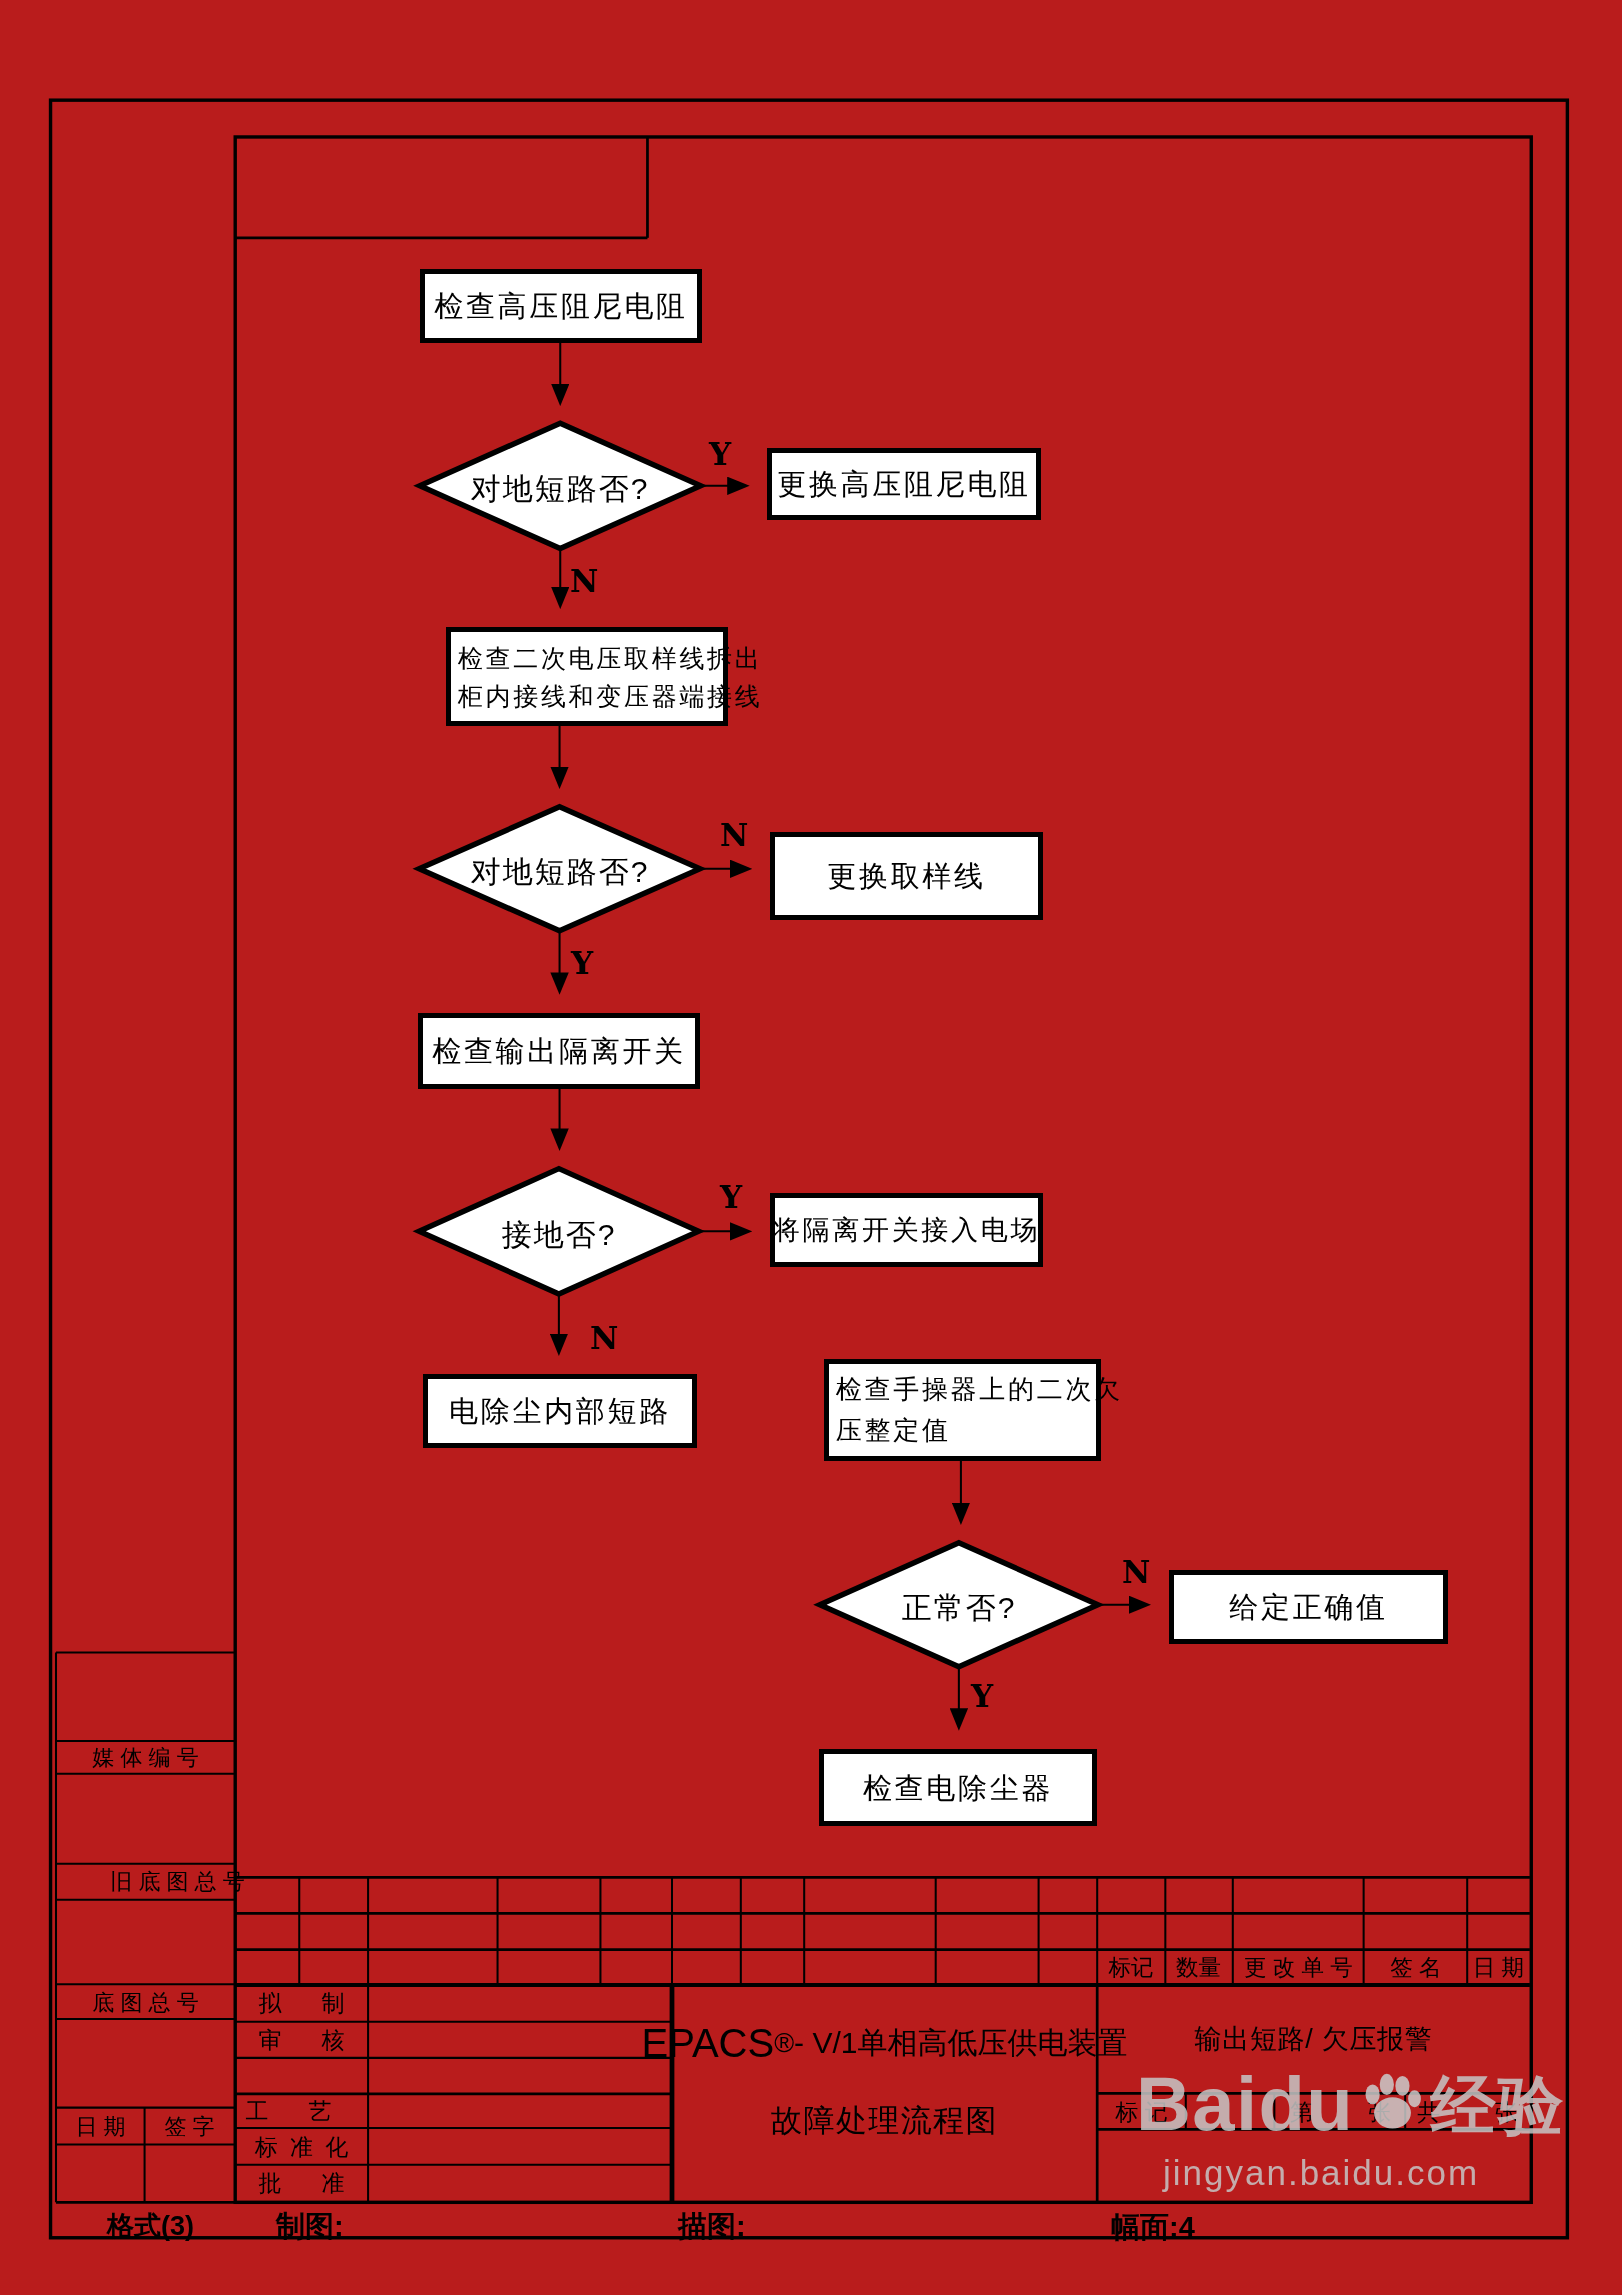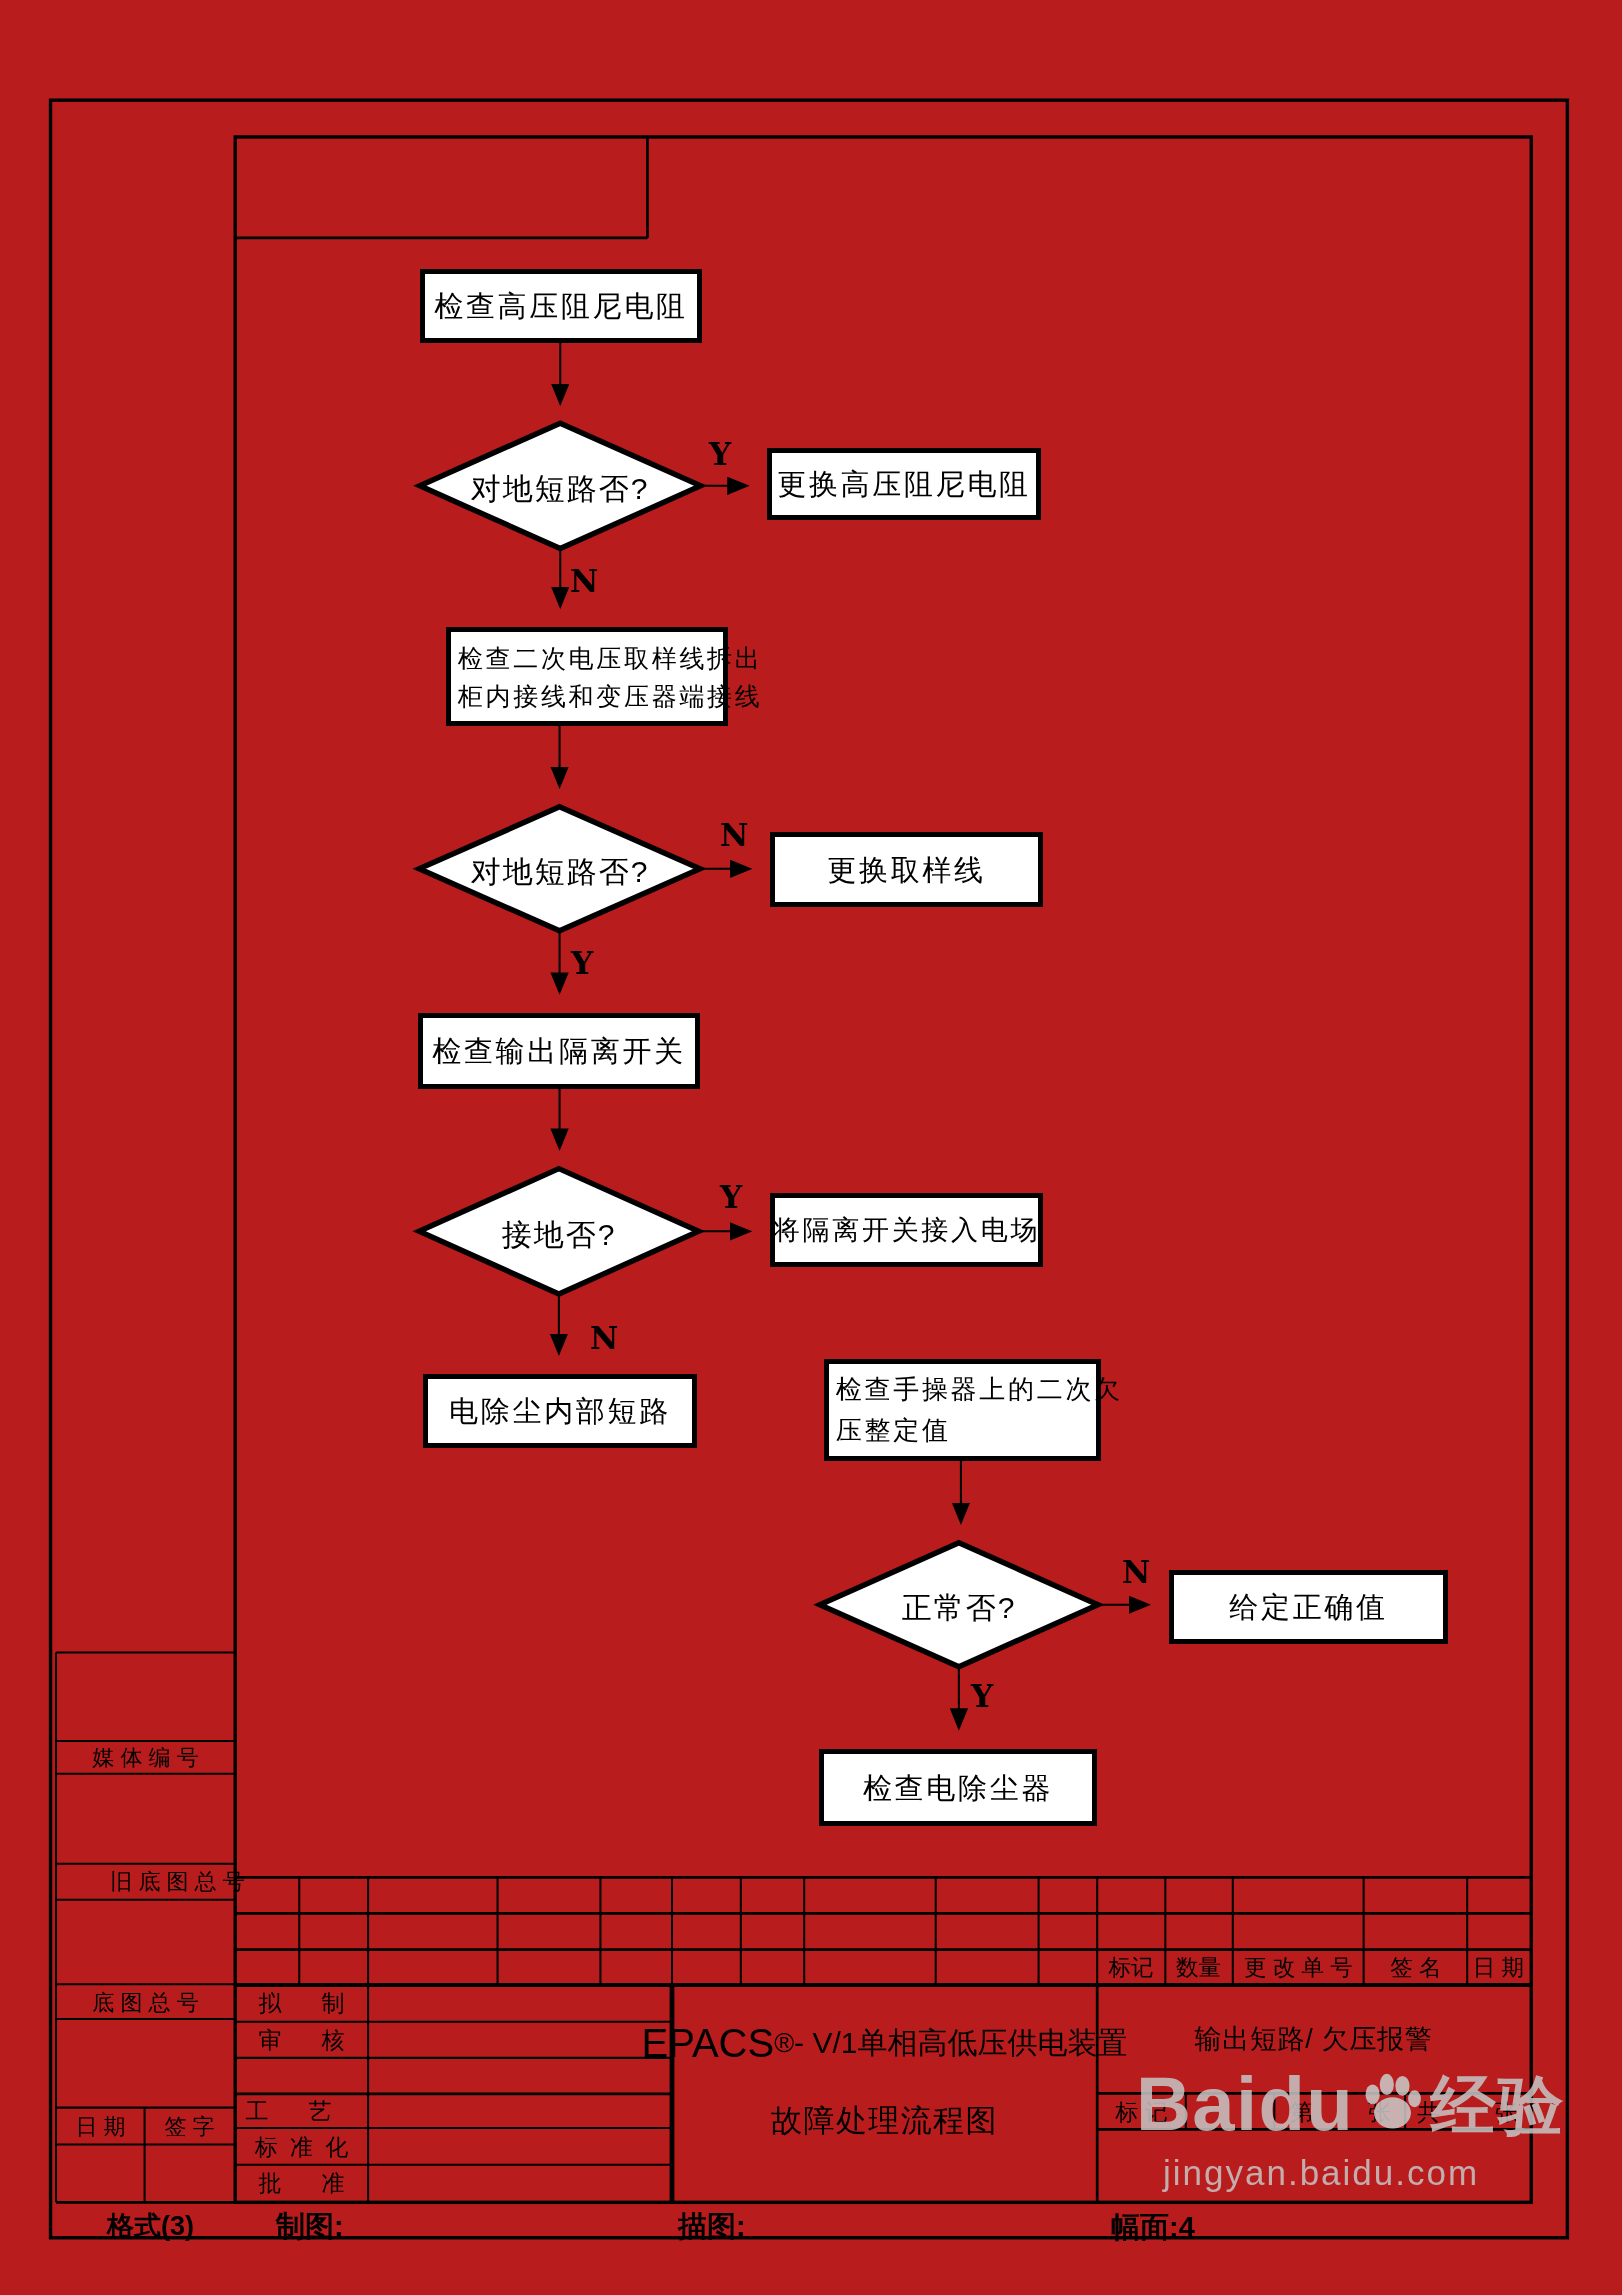--- a/index.html
+++ b/index.html
@@ -133,21 +133,21 @@
 
   <div class="pbox ml" style="left:418px;top:627px;width:282px;height:99px;line-height:38px;margin-left:28px;">
     <div>检查二次电压取样线拆出</div>
     <div>柜内接线和变压器端接线</div>
   </div>
 
   <div class="dlabel" style="left:444px;top:852px;width:232px;">对地短路否?</div>
   <div class="blabel" style="left:720px;top:817px;">N</div>
   <div class="blabel" style="left:571px;top:945px;">Y</div>
 
-  <div class="pbox" style="left:770px;top:832px;width:273px;height:75px;">
+  <div class="pbox" style="left:770px;top:832px;width:273px;height:88px;">
     <div>更换取样线</div>
   </div>
 
   <div class="pbox" style="left:418px;top:1013px;width:282px;height:76px;">
     <div>检查输出隔离开关</div>
   </div>
 
   <div class="dlabel" style="left:443px;top:1215px;width:232px;">接地否?</div>
   <div class="blabel" style="left:720px;top:1179px;">Y</div>
   <div class="blabel" style="left:590px;top:1320px;">N</div>

